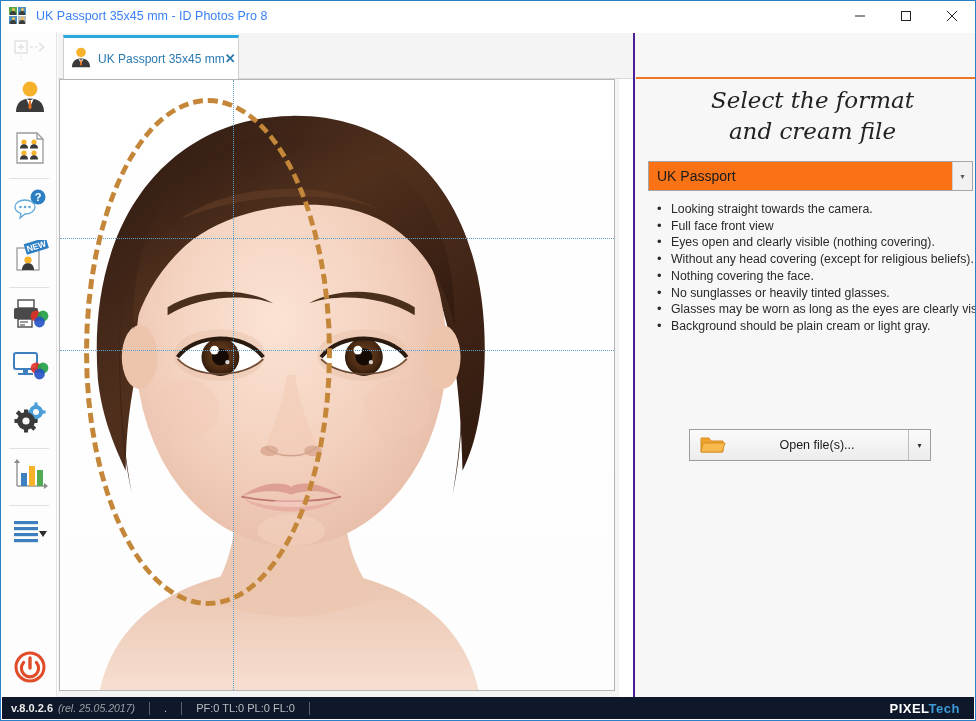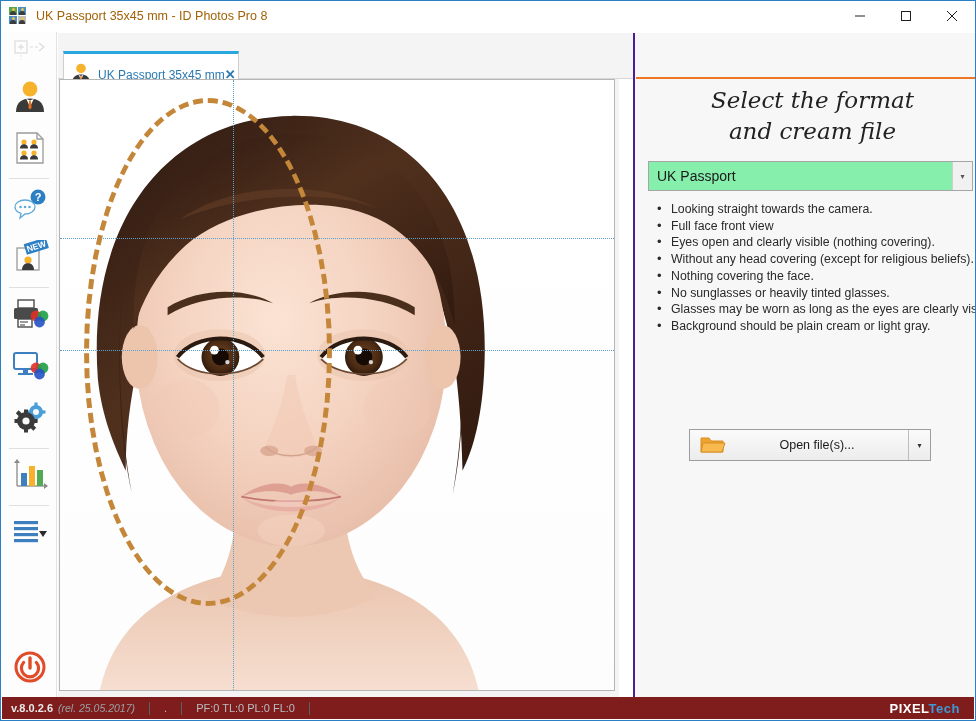--- a/index.html
+++ b/index.html
@@ -44,21 +44,21 @@
     position: absolute; left: 2.5px; top: 1px;
     width: 3px; height: 3px; border-radius: 50%;
     background: #f0c14b;
   }
   .ti-1 { left: 0; top: 0; background: #56a64b; }
   .ti-2 { left: 9px; top: 0; background: #4b8ec4; }
   .ti-3 { left: 0; top: 9px; background: #4b8ec4; }
   .ti-4 { left: 9px; top: 9px; background: #bdbdbd; }
 
   .title-text {
-    font-size: 12.5px; color: #a16207;
+    font-size: 12.5px; color: #3b82f6;
     white-space: nowrap;
   }
   .win-ctrls {
     margin-left: auto; display: flex; height: 31px;
   }
   .win-btn {
     width: 46px; height: 31px;
     display: flex; align-items: center; justify-content: center;
     font-size: 13px; color: #202020;
     background: transparent;
@@ -95,21 +95,20 @@
   }
   .tab {
     position: absolute; left: 5px; top: 2px;
     width: 176px; height: 44px;
     background: #ffffff;
     border: 1px solid #cfcfcf;
     border-top: 3px solid #29a8df;
     border-bottom: none;
     display: flex; align-items: center;
     padding: 11px 6px;
-    margin-top: 16px;
   }
   .tab-label {
     font-size: 12px; color: #2a7ab0;
     margin-left: 6px; white-space: nowrap;
   }
   .tab-close {
     margin-left: auto; margin-right: 4px;
     font-size: 13px; font-weight: bold; color: #2a7ab0;
     line-height: 1;
   }
@@ -182,21 +181,21 @@
     position: absolute; left: 0; top: 52px; width: 355px;
     text-align: center;
     font-family: "DejaVu Serif", "Liberation Serif", serif;
     font-style: italic;
     font-size: 23px; color: #222;
     line-height: 31px;
   }
   .format-select {
     position: absolute; left: 13px; top: 128px;
     width: 325px; height: 30px;
-    background: #86efac;
+    background: #f97316;
     border: 1px solid #a6a6a6;
     display: flex; align-items: center;
   }
   .fs-value {
     font-size: 14px; color: #1a1a1a;
     padding-left: 8px;
   }
   .fs-arrow {
     margin-left: auto; width: 20px; height: 28px;
     background: #f1f1f1; border-left: 1px solid #cfcfcf;
@@ -236,21 +235,21 @@
     width: 22px; height: 30px;
     border-left: 1px solid #bdbdbd;
     display: flex; align-items: center; justify-content: center;
     color: #333; font-size: 8px;
   }
 
   
   .statusbar {
     position: absolute; left: 1px; bottom: 1px;
     width: 972px; height: 22px;
-    background: #7f1d1d;
+    background: #0f172a;
     display: flex; align-items: center;
   }
   .sb-ver {
     font-size: 11px; font-weight: bold; color: #e8e8e8;
     margin-left: 9px;
   }
   .sb-rel { font-size: 10.5px; color: #9aa0a5; margin-left: 5px; font-style: italic; }
   .sb-div {
     width: 1px; height: 13px; background: #5a6065; margin: 0 14px;
   }

